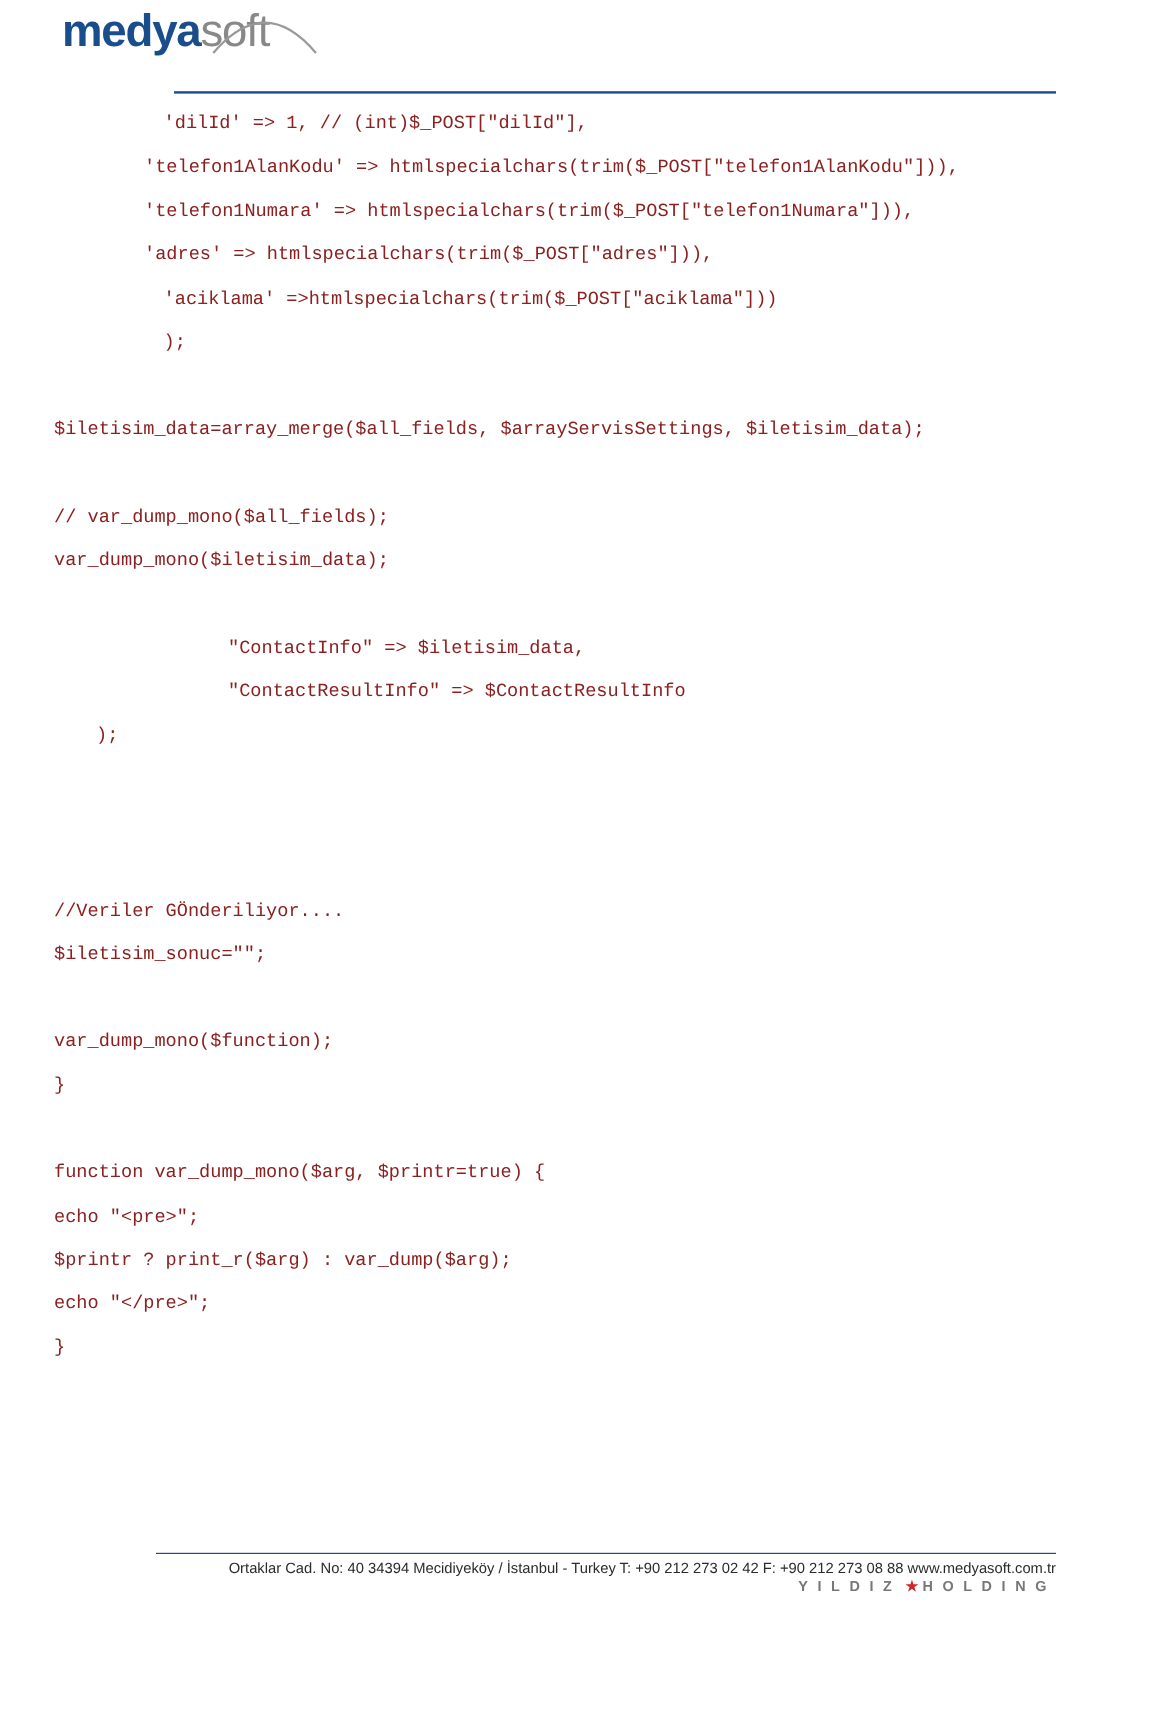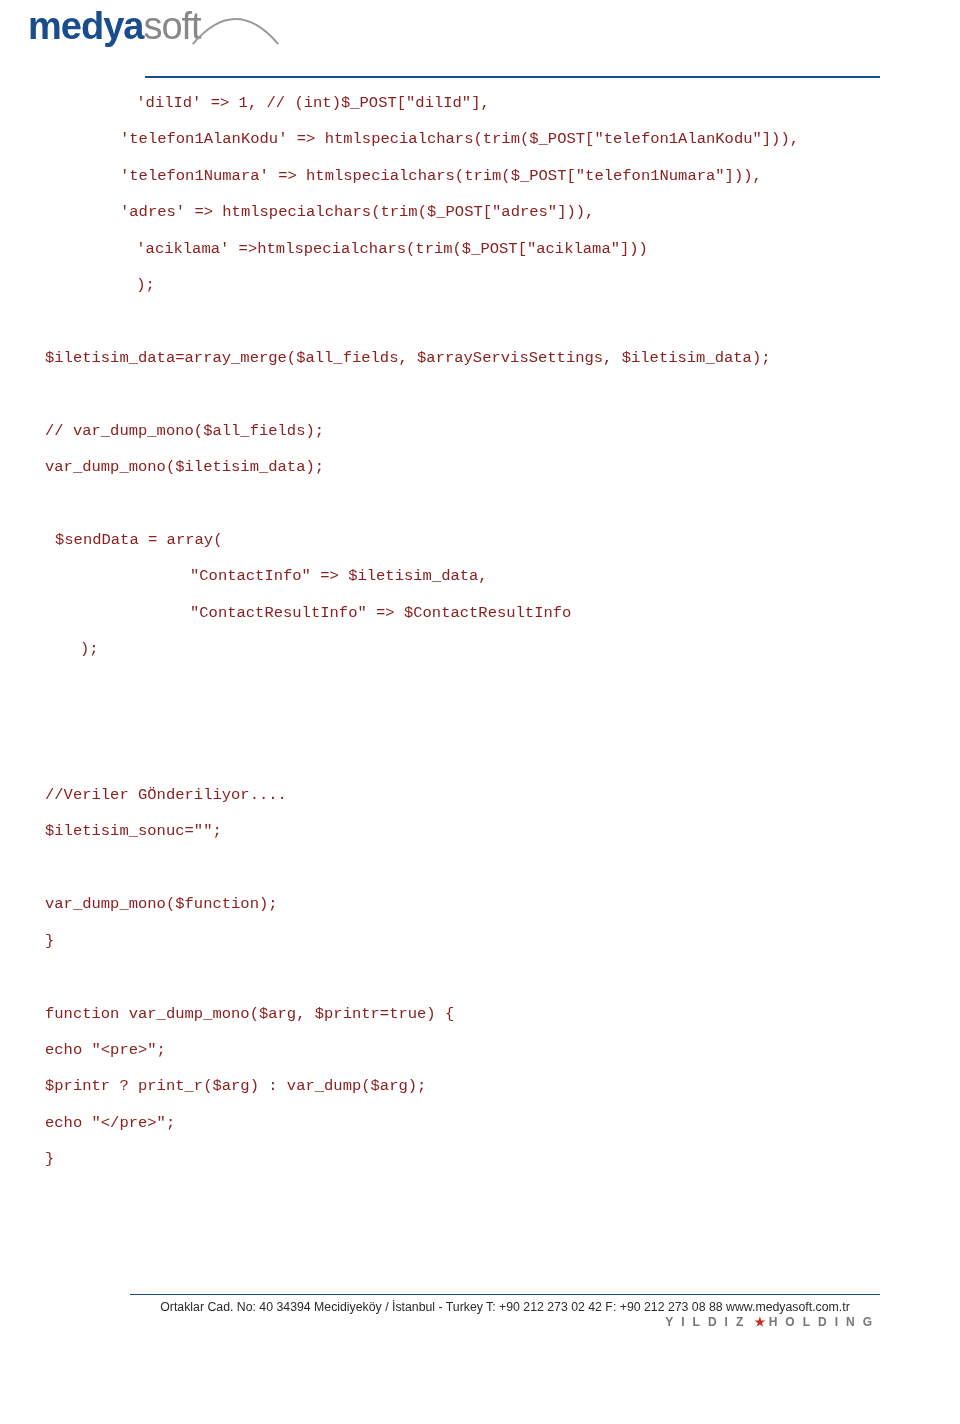--- a/index.html
+++ b/index.html
@@ -11,23 +11,24 @@
       position: relative;
     }
     .page-container {
       width: 100%;
       height: 100%;
       position: relative;
     }
     .header-logo {
       position: absolute;
       top: 5px;
-      left: 28px;
+      left: 13px;
       width: 250px;
       height: 75px;
+      text-align: center;
     }
     .logo-text {
       font-size: 38px;
       font-weight: bold;
       color: #1a4d8c;
       letter-spacing: -1px;
     }
     .logo-medya {
       color: #1a4d8c;
     }
@@ -71,21 +72,21 @@
       right: 80px;
       font-size: 12px;
       color: #222;
     }
     .footer-line {
       height: 1px;
       background: #1a4d8c;
       margin-bottom: 5px;
     }
     .footer-text {
-      text-align: center;
+      text-align: right;
       font-size: 12.3px;
       color: #2b2b2b;
     }
     .holding-footer {
       position: absolute;
       bottom: 95px;
       right: 80px;
       font-size: 12px;
       letter-spacing: 8px;
       color: #777;
@@ -123,21 +124,20 @@
       <span class="code-line indent-2">'telefon1Numara' =&gt; htmlspecialchars(trim($_POST["telefon1Numara"])),</span>
       <span class="code-line indent-2">'adres' =&gt; htmlspecialchars(trim($_POST["adres"])),</span>
       <span class="code-line indent-1"> 'aciklama' =&gt;htmlspecialchars(trim($_POST["aciklama"]))</span>
       <span class="code-line indent-1"> );</span>
       <span class="code-line ">&nbsp;</span>
       <span class="code-line ">$iletisim_data=array_merge($all_fields, $arrayServisSettings, $iletisim_data);</span>
       <span class="code-line ">&nbsp;</span>
       <span class="code-line ">// var_dump_mono($all_fields);</span>
       <span class="code-line ">var_dump_mono($iletisim_data);</span>
       <span class="code-line ">&nbsp;</span>
-      <span class="code-line indent-3">$sendData = array(</span>
       <span class="code-line indent-4">"ContactInfo" =&gt; $iletisim_data,</span>
       <span class="code-line indent-4">"ContactResultInfo" =&gt; $ContactResultInfo</span>
       <span class="code-line indent-5">);</span>
       <span class="code-line ">&nbsp;</span>
       <span class="code-line ">&nbsp;</span>
       <span class="code-line ">&nbsp;</span>
       <span class="code-line ">//Veriler GÖnderiliyor....</span>
       <span class="code-line ">$iletisim_sonuc="";</span>
       <span class="code-line ">&nbsp;</span>
       <span class="code-line ">var_dump_mono($function);</span>

